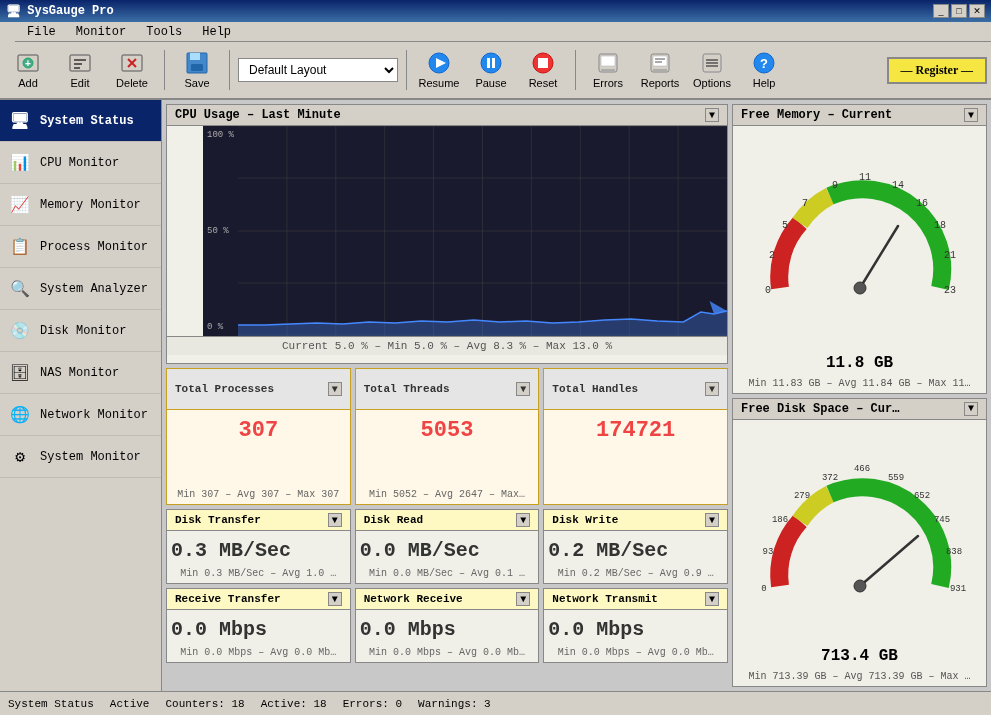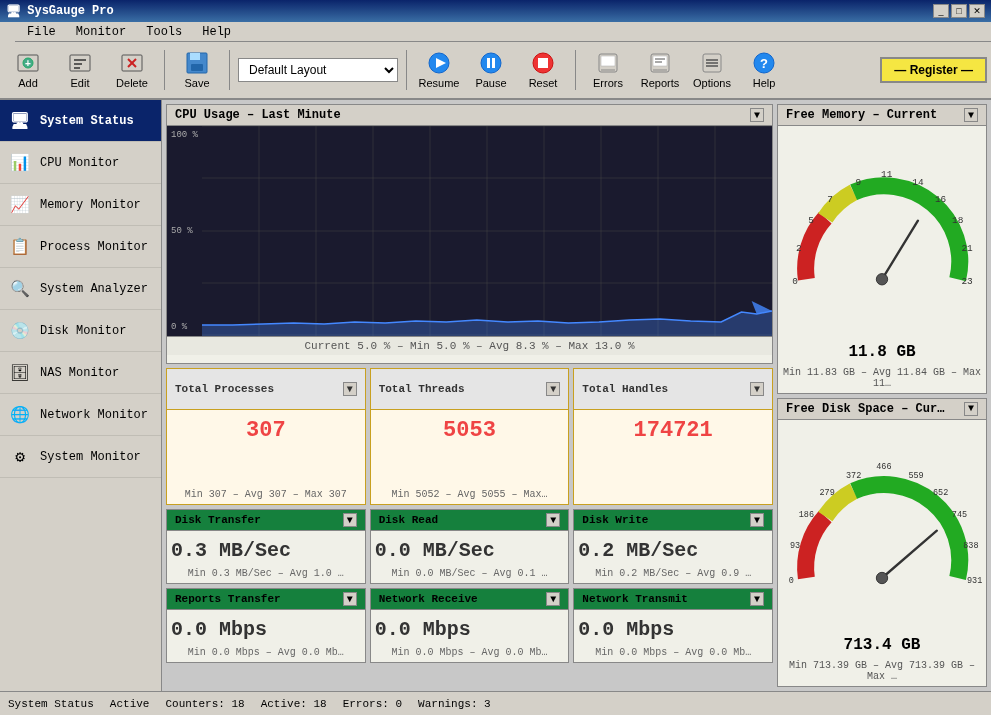--- a/index.html
+++ b/index.html
@@ -74,20 +74,21 @@
       font-size: 18px;
     }
     .register-btn {
       background: #f5e642;
       border: 2px solid #888;
       padding: 4px 12px;
       font-size: 12px;
       font-weight: bold;
       cursor: pointer;
       margin-left: auto;
+      font-family: Liberation Serif, serif;
     }
     .layout-select {
       background: white;
       border: 1px solid #888;
       padding: 3px 6px;
       font-size: 12px;
       width: 160px;
     }
     
     
@@ -132,21 +133,21 @@
     .main-panels {
       flex: 1;
       display: flex;
       flex-direction: column;
       gap: 4px;
       padding: 4px;
     }
     
     
     .right-panels {
-      width: 214px;
+      width: 259px;
       display: flex;
       flex-direction: column;
       gap: 4px;
       padding: 4px 4px 4px 0;
     }
     
     
     .panel {
       background: #f0f0e8;
       border: 1px solid #888;
@@ -174,20 +175,21 @@
     
     .cpu-chart-panel {
       height: 260px;
       flex-shrink: 0;
     }
     .cpu-chart-area {
       background: #1a1a2e;
       height: 210px;
       position: relative;
       overflow: hidden;
+      margin-left: 36px;
     }
     .chart-y-axis {
       position: absolute;
       left: 0; top: 0; bottom: 0;
       width: 35px;
       display: flex; flex-direction: column; justify-content: space-between;
       padding: 4px 4px;
       color: #aaa;
       font-size: 10px;
     }
@@ -241,21 +243,21 @@
       margin-top: 40px;
     }
     
     
     .transfer-card {
       flex: 1;
       background: #f0f0e8;
       border: 1px solid #888;
     }
     .transfer-card-header {
-      background: #15803d;
+      background: #fef9c3;
       border-bottom: 1px solid #888;
       padding: 3px 8px;
       display: flex; align-items: center; justify-content: space-between;
       font-family: 'Courier New', monospace;
       font-size: 11px;
       font-weight: bold;
     }
     .transfer-card-value {
       font-size: 20px;
       font-weight: bold;
@@ -562,21 +564,21 @@
           </div>
           <div class="stat-card-value">307</div>
           <div class="stat-card-footer">Min 307 – Avg 307 – Max 307</div>
         </div>
         <div class="stat-card">
           <div class="stat-card-header">
             <span>Total Threads</span>
             <div class="panel-dropdown">▼</div>
           </div>
           <div class="stat-card-value">5053</div>
-          <div class="stat-card-footer">Min 5052 – Avg 5055 – Max…</div>
+          <div class="stat-card-footer">Min 5052 – Avg 2647 – Max…</div>
         </div>
         <div class="stat-card">
           <div class="stat-card-header">
             <span>Total Handles</span>
             <div class="panel-dropdown">▼</div>
           </div>
           <div class="stat-card-value">174721</div>
         </div>
       </div>
 
@@ -603,21 +605,21 @@
             <div class="panel-dropdown">▼</div>
           </div>
           <div class="transfer-card-value">0.2 MB/Sec</div>
           <div class="transfer-card-footer">Min 0.2 MB/Sec – Avg 0.9 …</div>
         </div>
       </div>
 
       <div class="stat-cards-row">
         <div class="transfer-card">
           <div class="transfer-card-header">
-            <span>Reports Transfer</span>
+            <span>Receive Transfer</span>
             <div class="panel-dropdown">▼</div>
           </div>
           <div class="transfer-card-value">0.0 Mbps</div>
           <div class="transfer-card-footer">Min 0.0 Mbps – Avg 0.0 Mb…</div>
         </div>
         <div class="transfer-card">
           <div class="transfer-card-header">
             <span>Network Receive</span>
             <div class="panel-dropdown">▼</div>
           </div>

